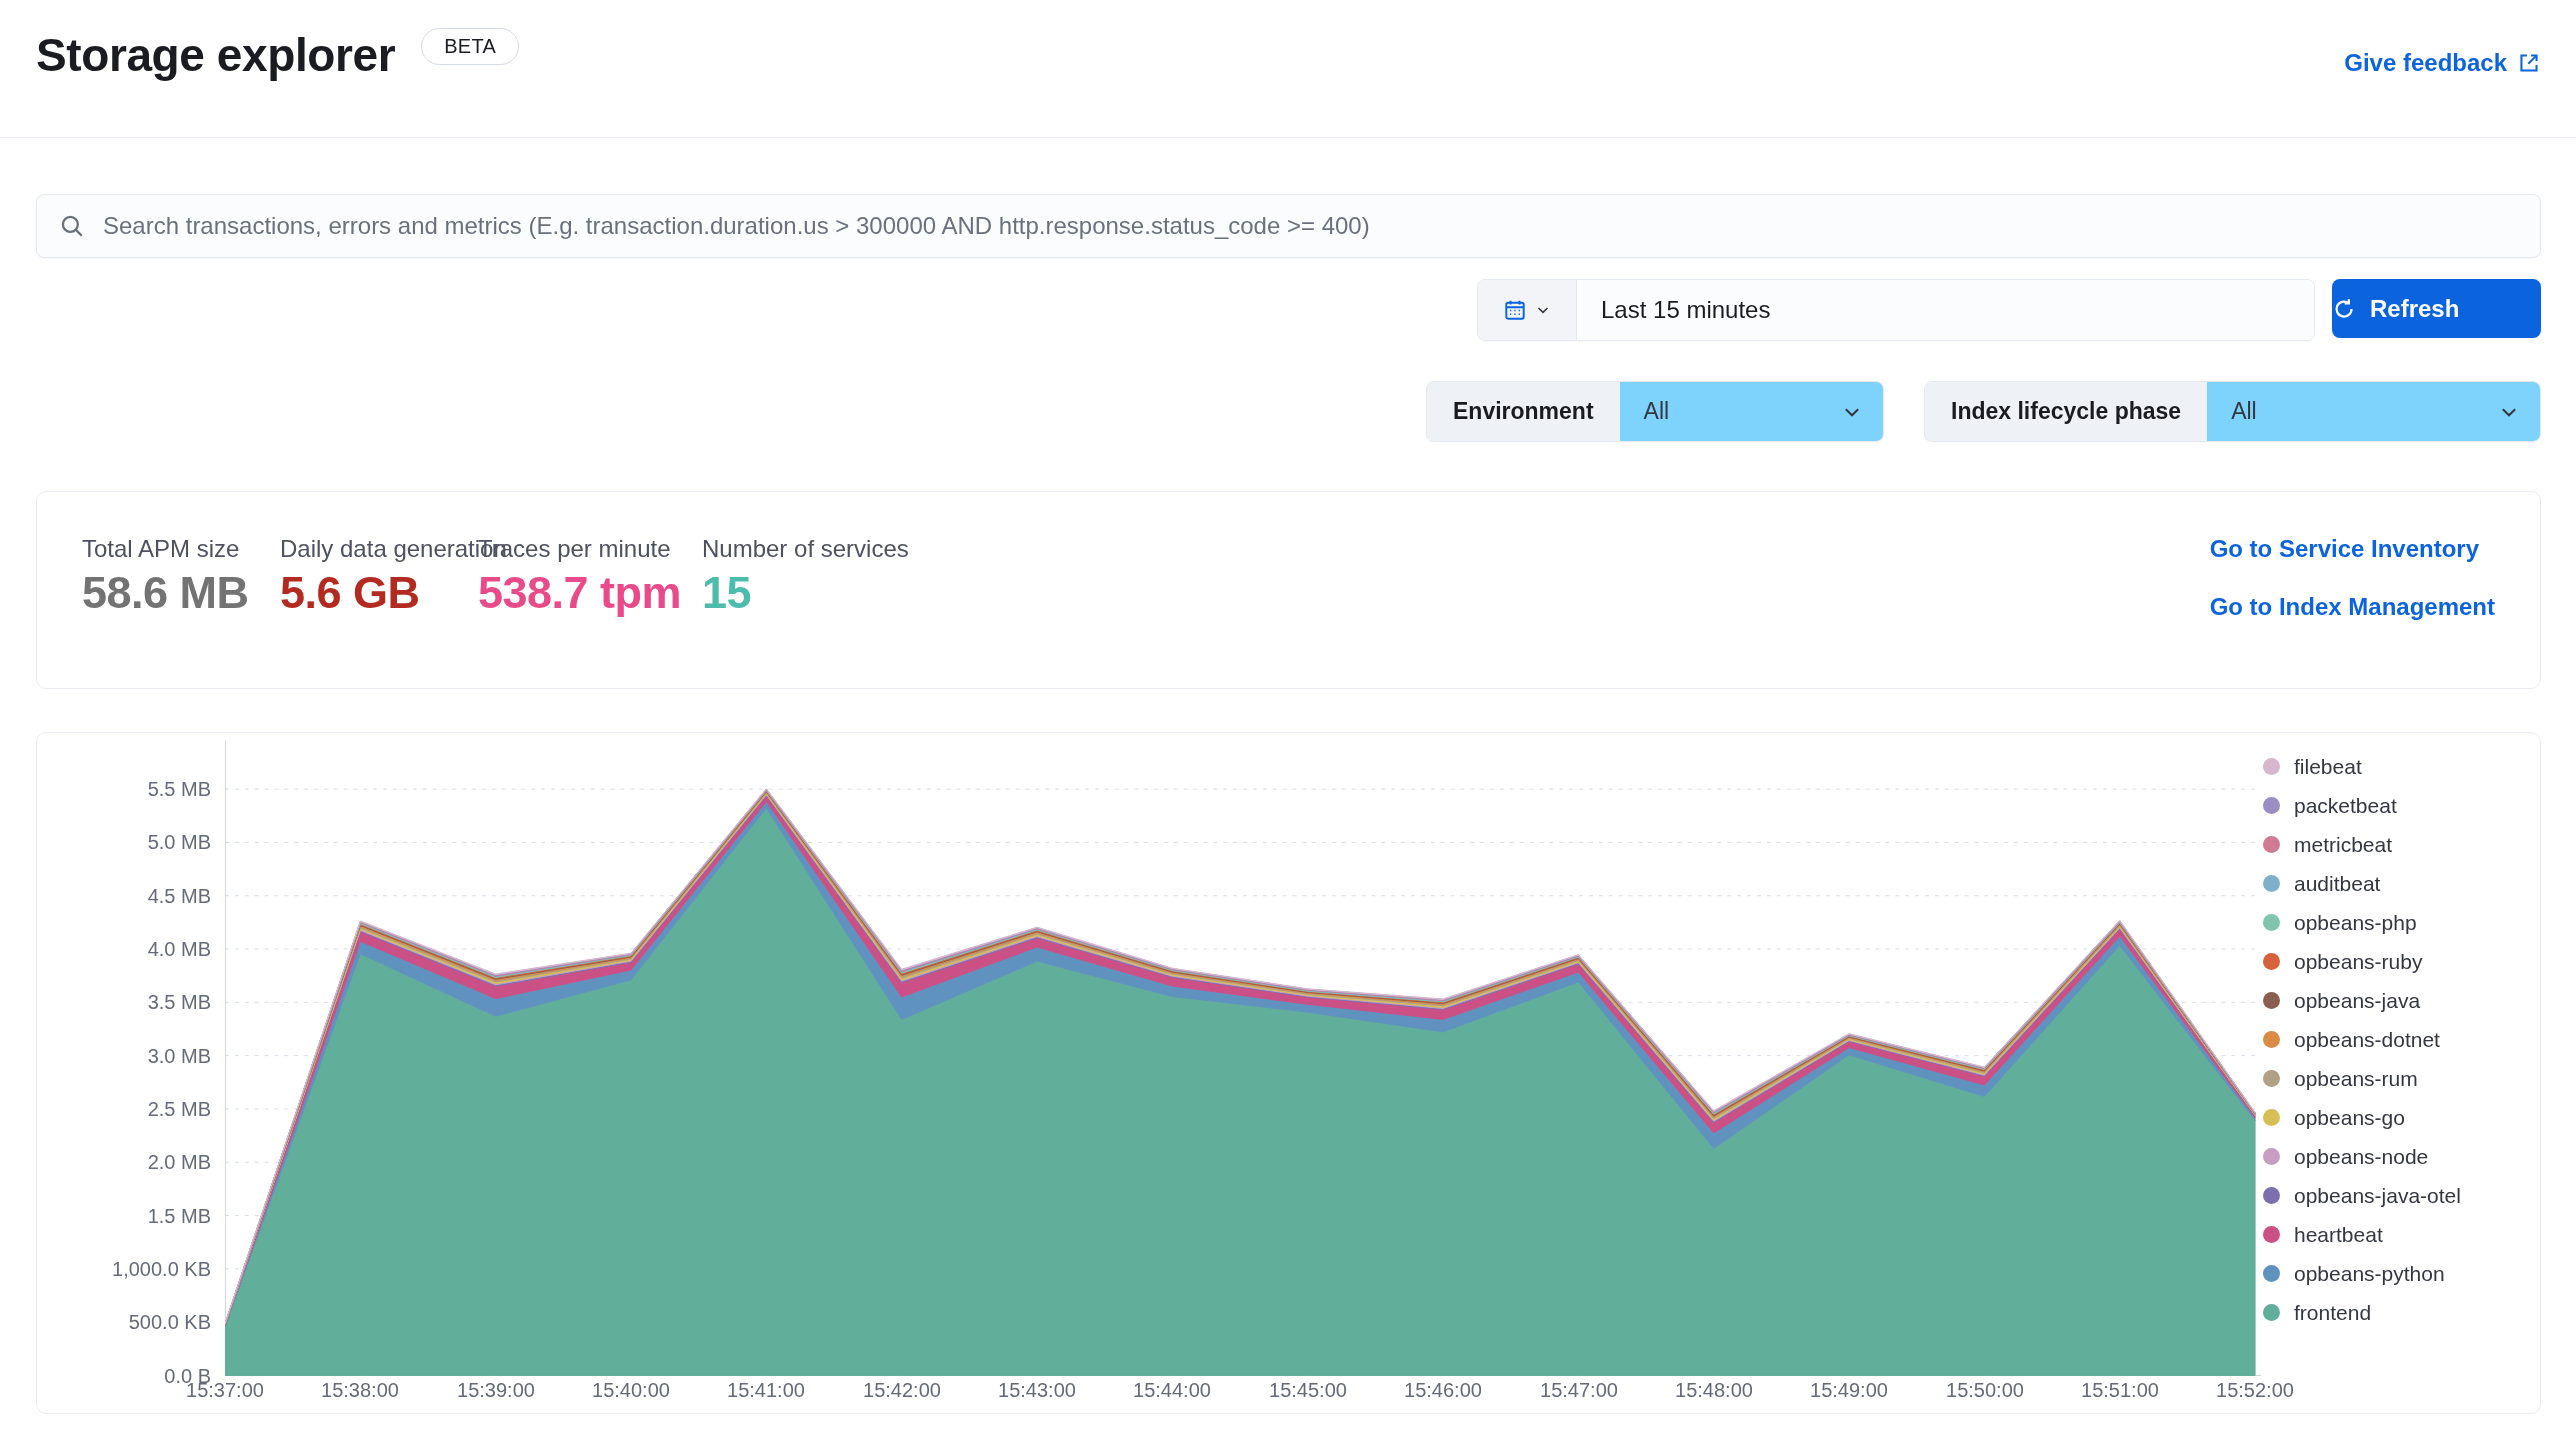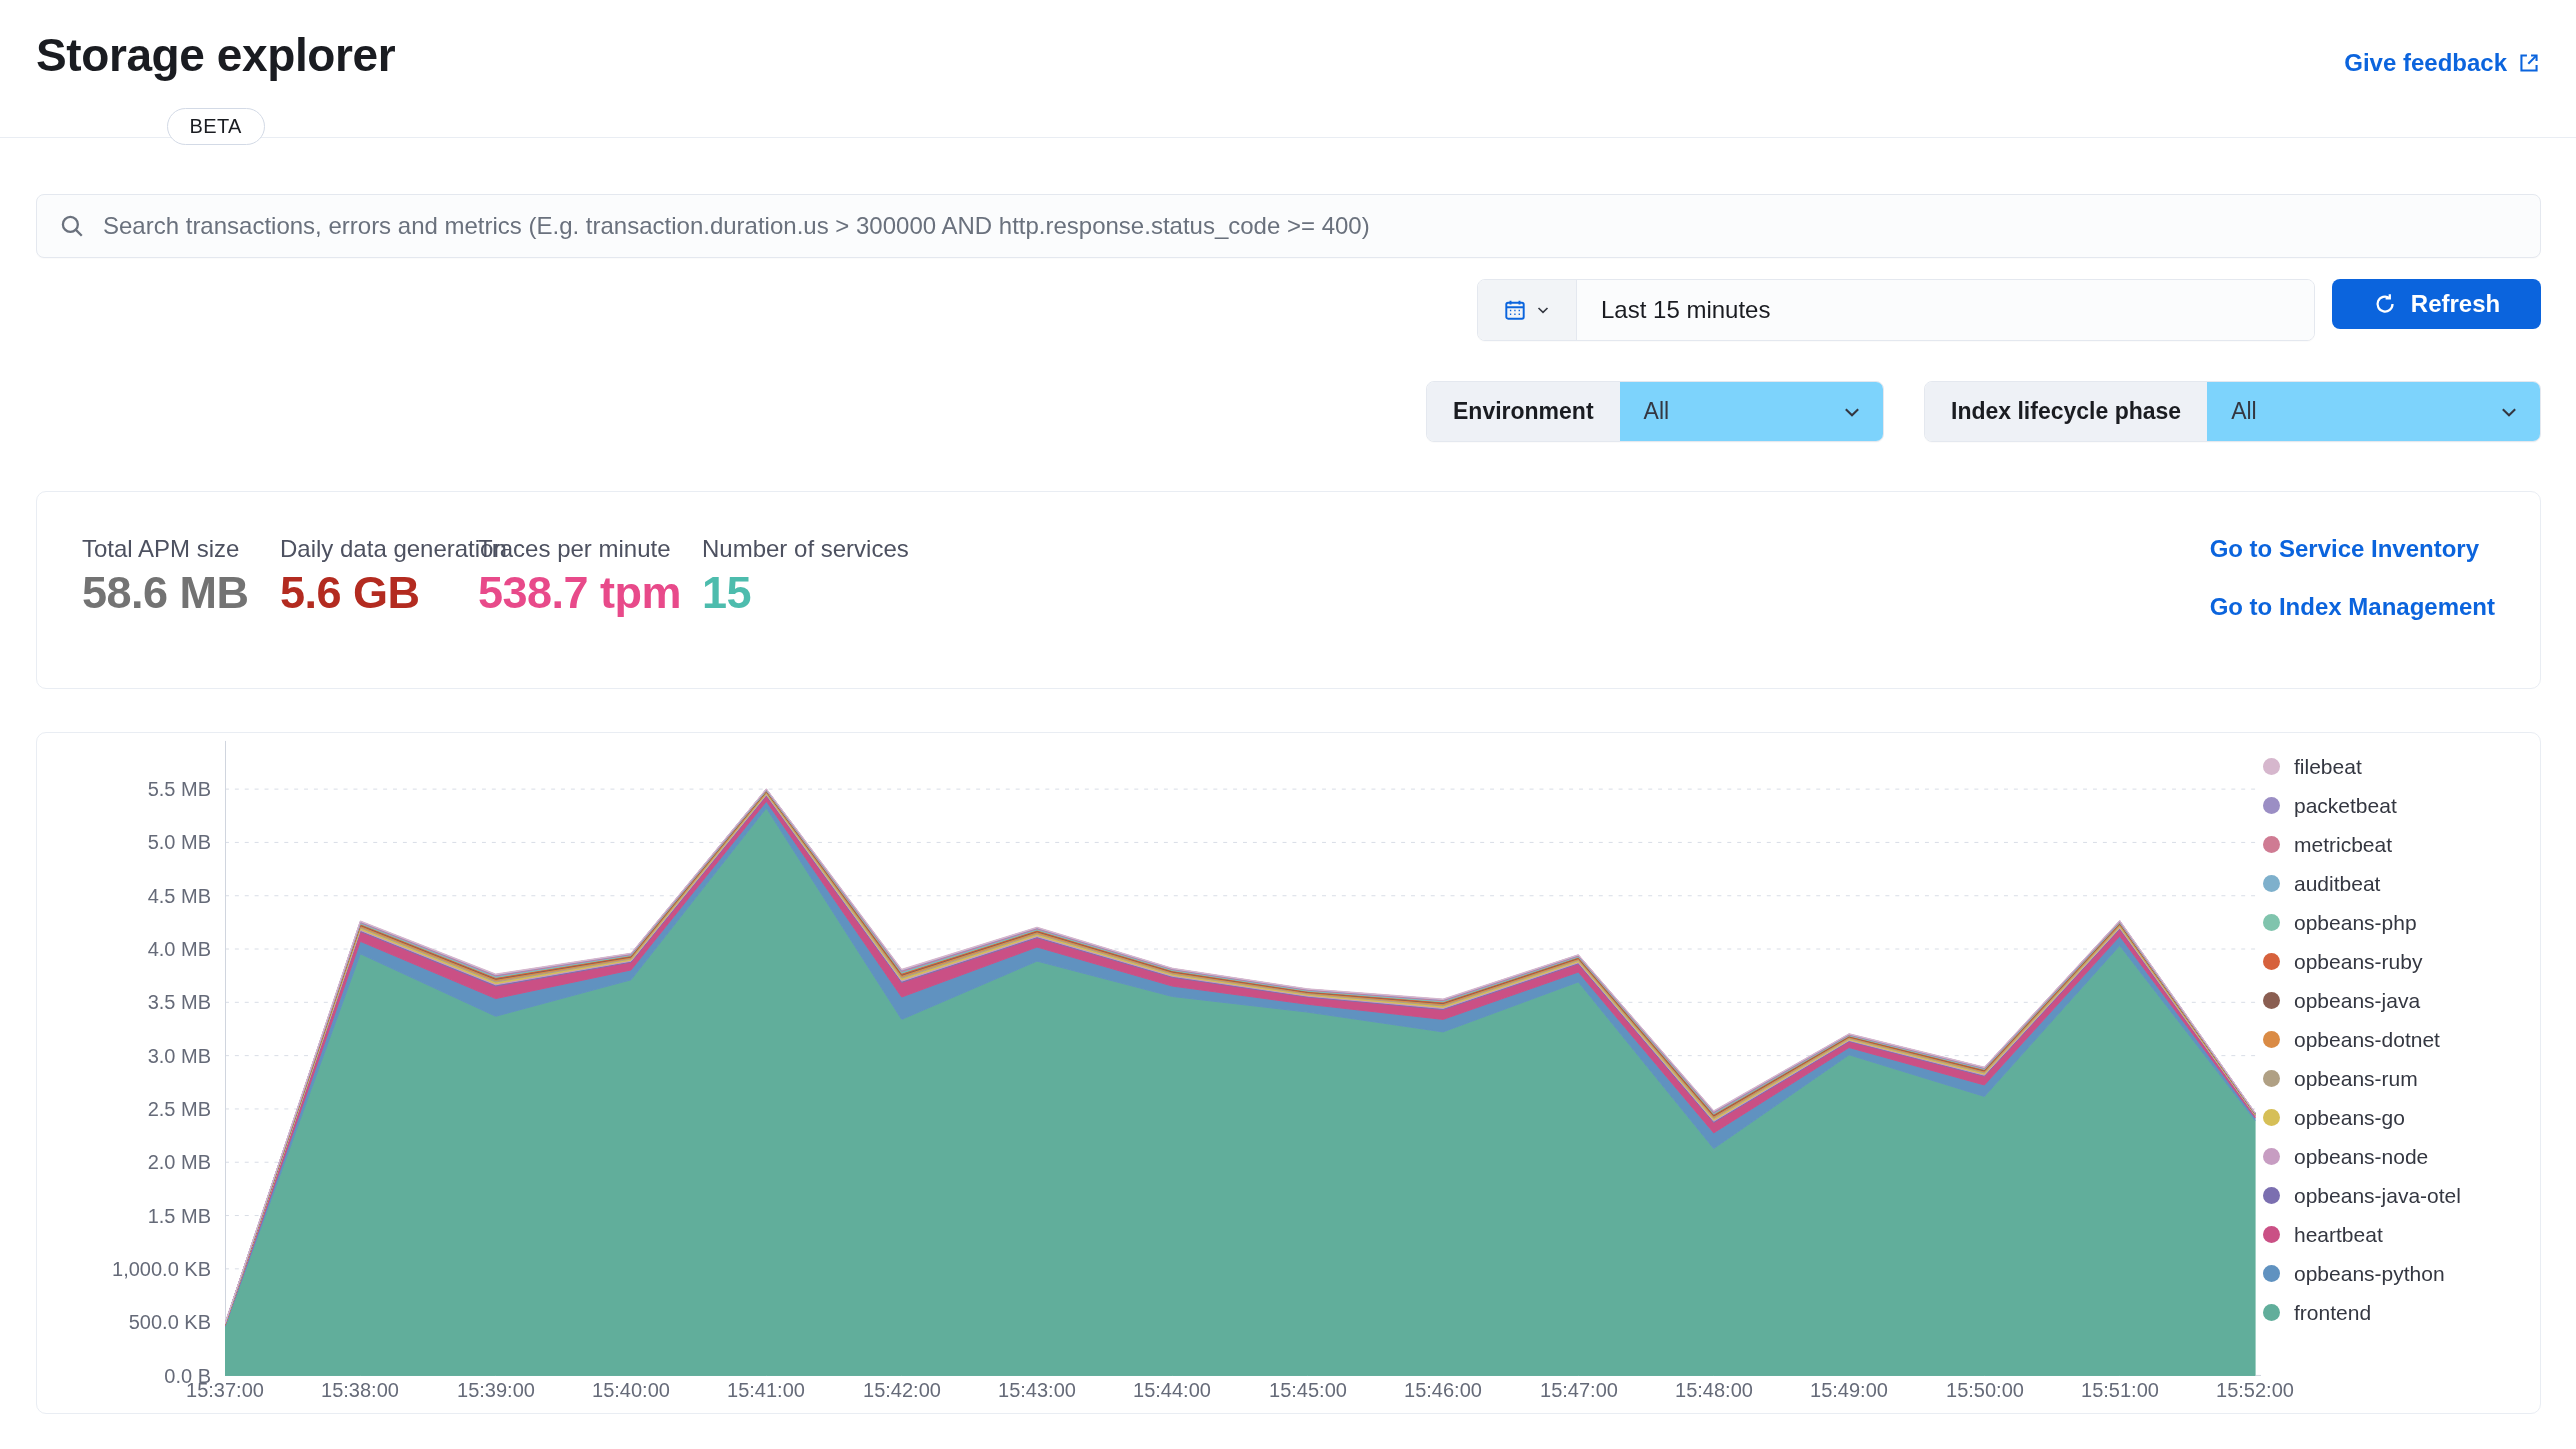--- a/index.html
+++ b/index.html
@@ -12,21 +12,21 @@
   }
   .page { position: relative; width: 2576px; height: 1449px; }
 
   
   .header {
     position: absolute; left: 0; top: 0; width: 2576px; height: 138px;
     border-bottom: 1px solid #e9edf3;
   }
   .title-row {
     position: absolute; left: 36px; top: 28px;
-    display: flex; align-items: center; gap: 26px; flex-direction: column;
+    display: flex; align-items: flex-start; gap: 26px;
   }
   .page-title { font-size: 46px; font-weight: 700; color: #1a1c21; letter-spacing: -0.4px; }
   .beta-badge {
     border: 1px solid #d3dae6; border-radius: 20px;
     padding: 7px 22px 8px; font-size: 20px; font-weight: 400;
     color: #1a1c21; line-height: 1; letter-spacing: 0.3px;
     background: #fff;
   }
   .feedback-link {
     position: absolute; right: 36px; top: 49px;
@@ -59,24 +59,24 @@
     display: flex; align-items: center; justify-content: center; gap: 8px;
     cursor: pointer;
   }
   .cal-icon { width: 24px; height: 24px; color: #0b64dd; }
   .chev-sm { width: 16px; height: 16px; color: #343741; }
   .dp-value {
     flex: 1; display: flex; align-items: center; padding-left: 24px;
     font-size: 24px; color: #1a1c21; background: #fbfcfd; cursor: text;
   }
   .refresh-btn {
-    position: absolute; left: 2332px; top: 0; width: 209px; height: 50px;
+    position: absolute; left: 2332px; top: 0; width: 209px; height: 59px;
     background: #0b64dd; border: none; border-radius: 8px;
     color: #fff; font-size: 24px; font-weight: 600;
-    display: flex; align-items: center; justify-content: center; gap: 14px;
+    display: flex; align-items: center; justify-content: flex-start; gap: 14px;
     cursor: pointer; font-family: inherit;
   }
   .refresh-icon { width: 24px; height: 24px; }
 
   
   .filter-row { position: absolute; left: 0; top: 381px; width: 2576px; height: 65px; }
   .filter {
     position: absolute; height: 61px;
     border: 1px solid #e4e8ef; border-radius: 8px; overflow: hidden;
     display: flex; align-items: stretch; background: #fbfcfd;

